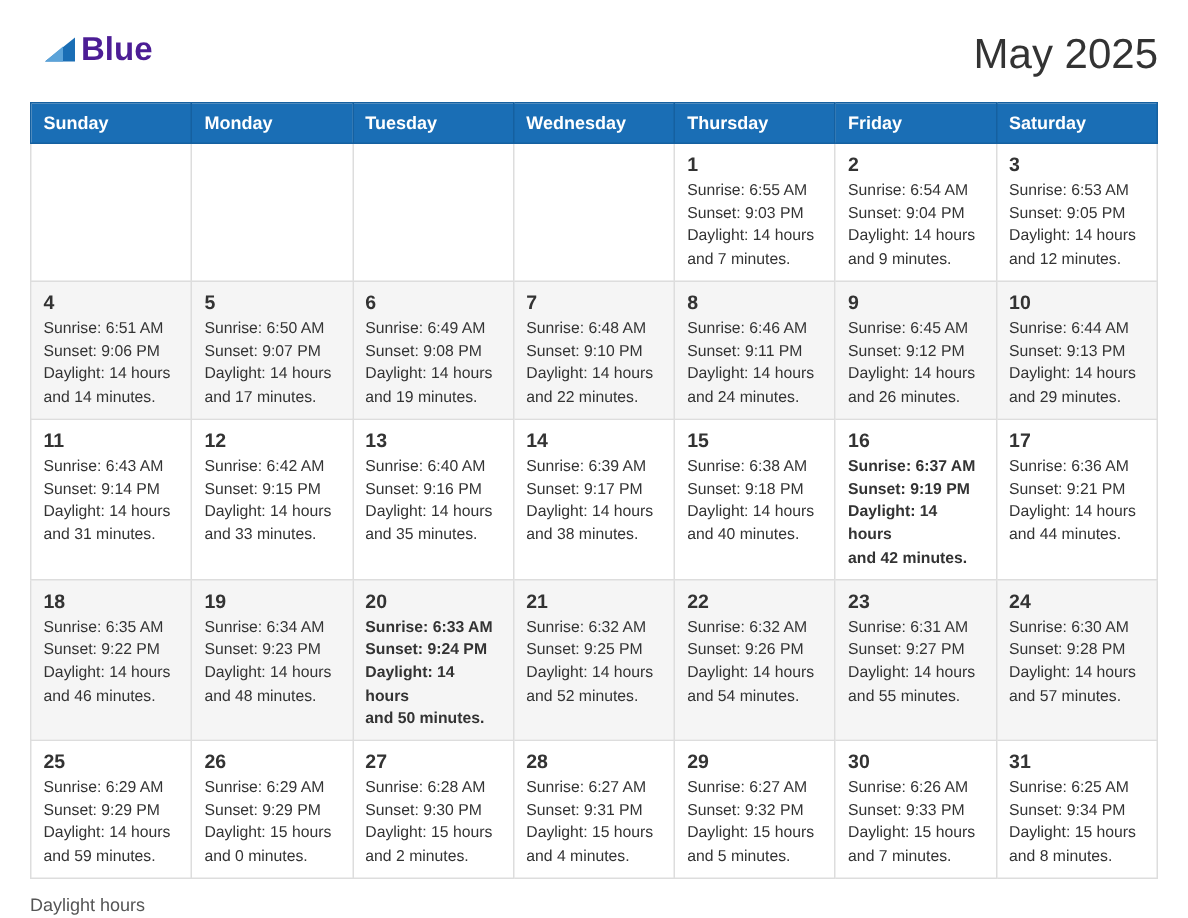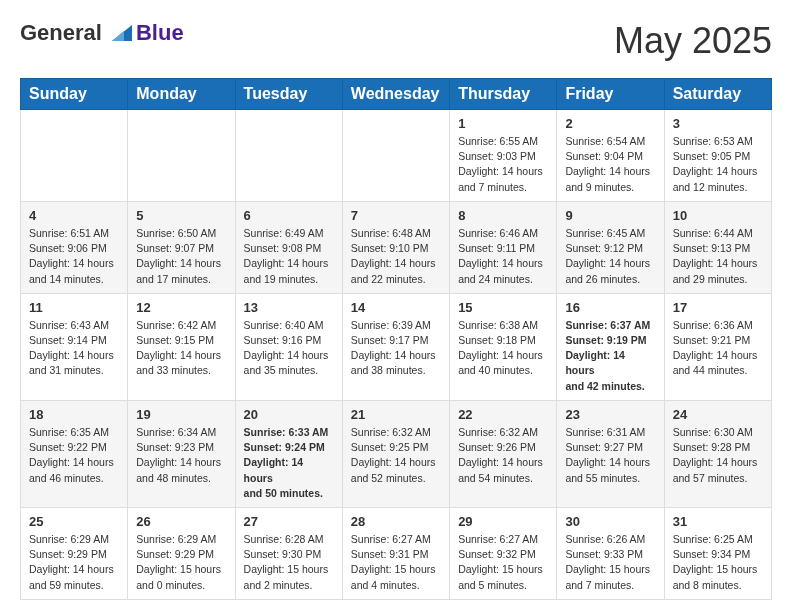--- a/index.html
+++ b/index.html
@@ -32,39 +32,39 @@
     .logo-blue { color: #4c1d95; }
     .logo-icon {
       width: 32px;
       height: 24px;
       margin-left: 2px;
     }
     .title-block {
       text-align: right;
     }
     .month-year {
-      font-size: 36px;
+      font-size: 28px;
       color: #333;
       font-weight: normal;
     }
     .location {
       font-size: 16px;
       color: #555;
     }
     .calendar {
       width: 100%;
       border-collapse: collapse;
       border: 1px solid #ccc;
     }
     .calendar th {
       background: #1a6eb5;
       color: #fff;
       text-align: left;
       padding: 6px 8px;
-      font-size: 16px;
+      font-size: 12px;
       font-weight: bold;
       border: 1px solid #1560a0;
     }
     .calendar td {
       vertical-align: top;
       padding: 6px 8px;
       border: 1px solid #ddd;
       width: 14.28%;
       min-height: 80px;
       background: #fff;
@@ -90,21 +90,20 @@
       font-size: 12px;
       color: #555;
     }
   </style>
 </head>
 <body>
 
 <div class="header">
   <div class="logo">
     <div class="logo-text">
-      <span class="logo-general">General</span>
       <svg class="logo-icon" viewBox="0 0 32 24" xmlns="http://www.w3.org/2000/svg">
         <polygon points="8,20 28,4 28,20" fill="#1a6eb5"></polygon>
         <polygon points="8,20 20,10 20,20" fill="#5ba3d9"></polygon>
       </svg>
       <span class="logo-blue">Blue</span>
     </div>
   </div>
   <div class="title-block">
     <div class="month-year">May 2025</div>
   </div>

